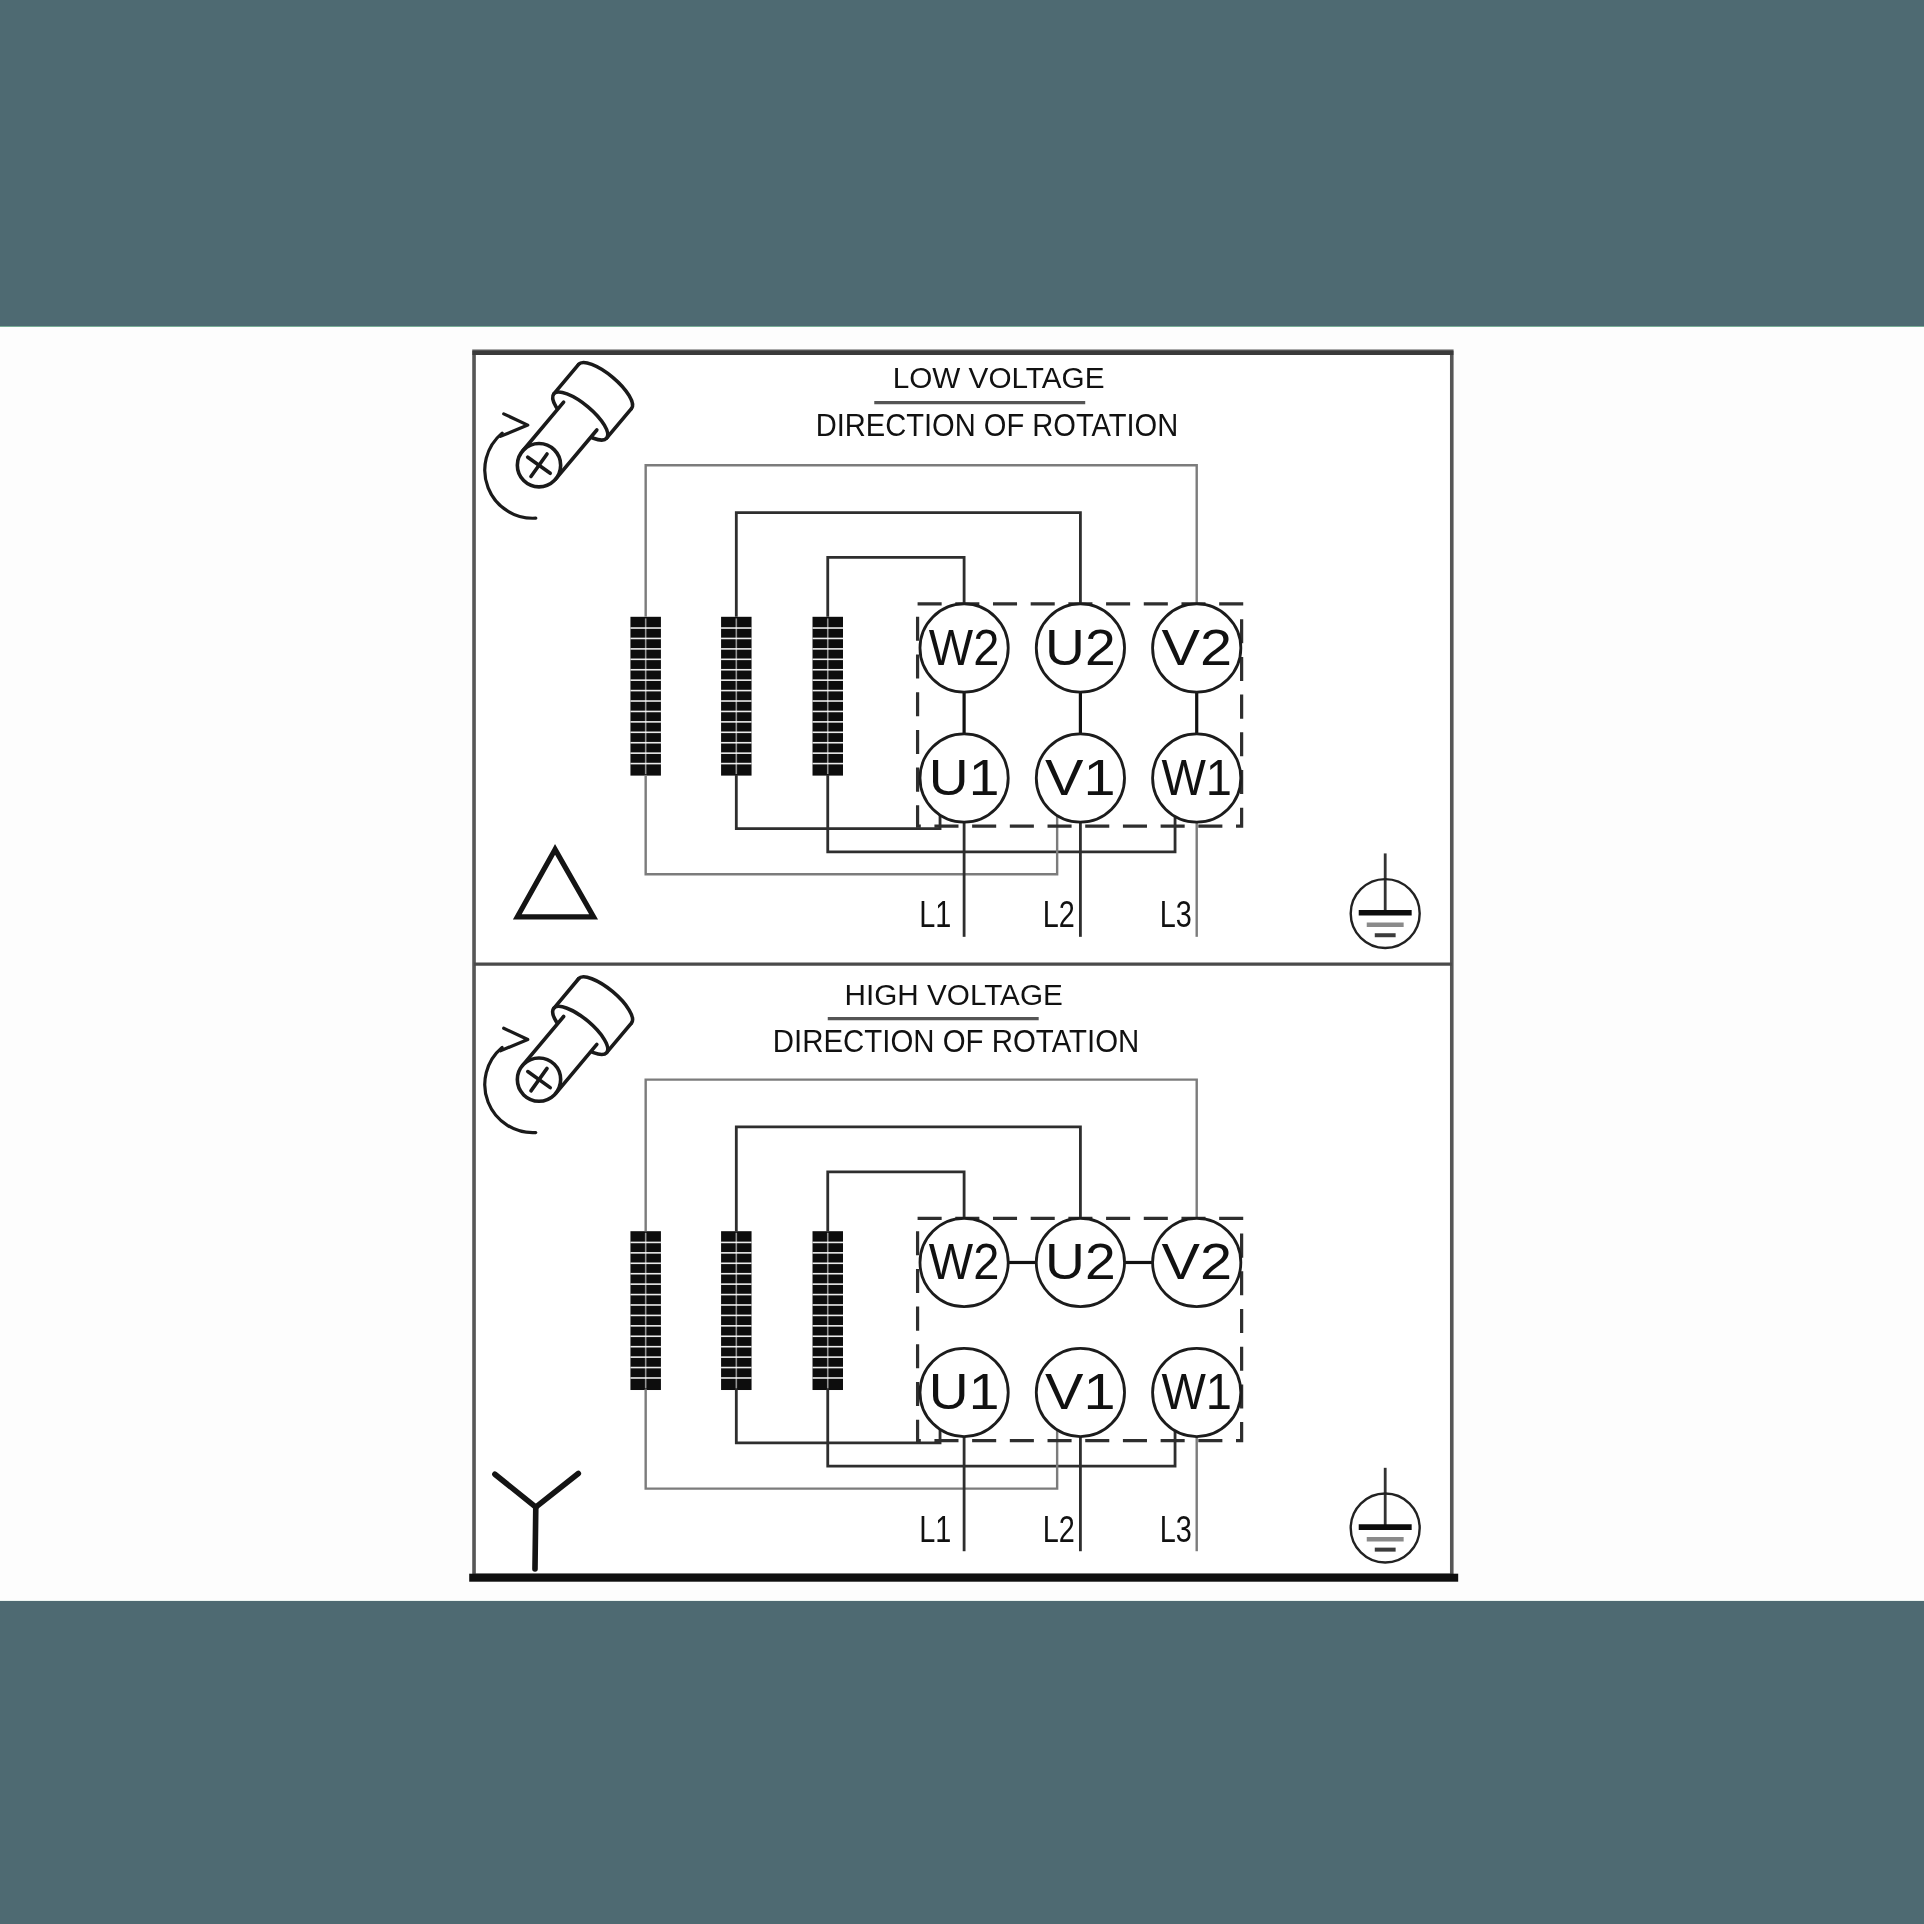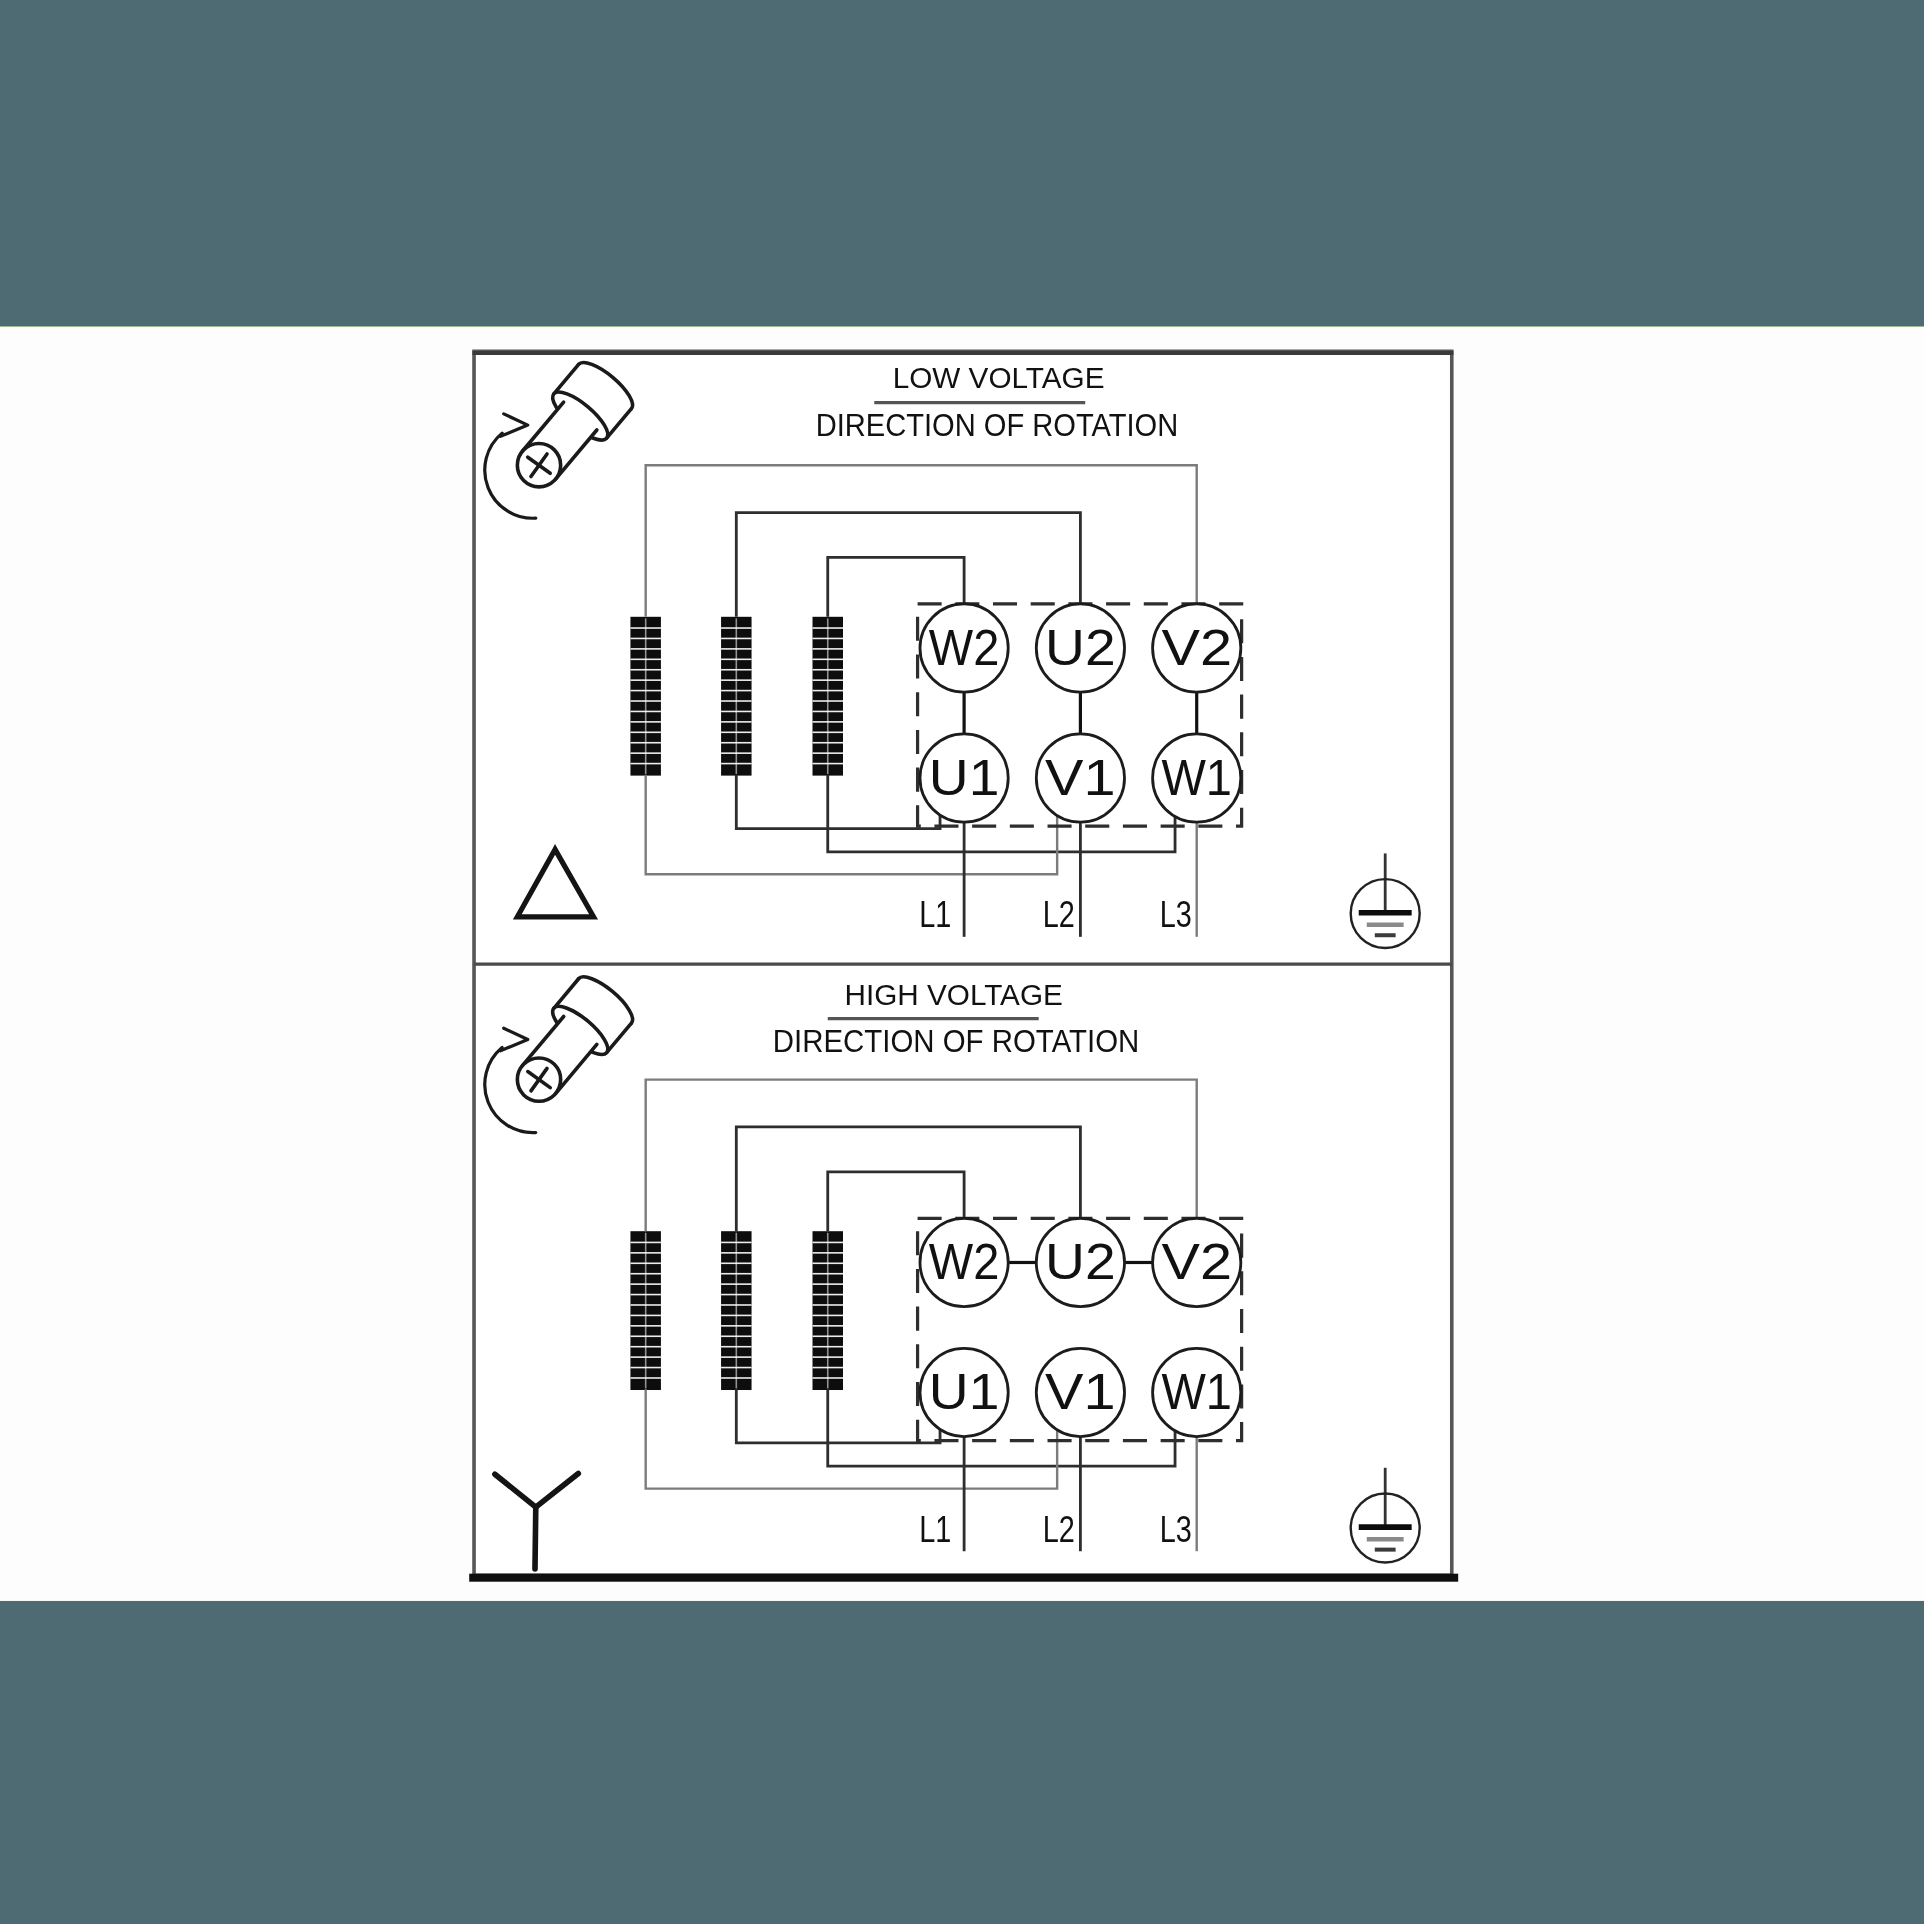--- a/index.html
+++ b/index.html
@@ -1,16 +1,16 @@
 <!DOCTYPE html>
 <html style="font-size:13px"><head>
 <meta charset="utf-8">
 <style>
   html,body{margin:0;padding:0;background:#ffffff;}
-  .stage{position:relative;width:1925px;height:1925px;overflow:hidden;background:#bef264;
+  .stage{position:relative;width:1925px;height:1925px;overflow:hidden;background:#22c55e;
          font-family:"Liberation Sans", sans-serif;}
   svg{position:absolute;left:0;top:0;}
   text{fill:#111111;font-family:"Liberation Sans", sans-serif;}
   .title-text{font-size:36px;}
   .subtitle-text{font-size:39px;}
   .term-circle{fill:#ffffff;stroke:#1c1c1c;stroke-width:3.5;}
   .term-label{font-size:62px;}
   .supply-label{font-size:46px;}
   .dashed-box{fill:none;stroke:#2e2e2e;stroke-width:4;stroke-dasharray:30 17;}
   .link{stroke:#111111;stroke-width:4;}

